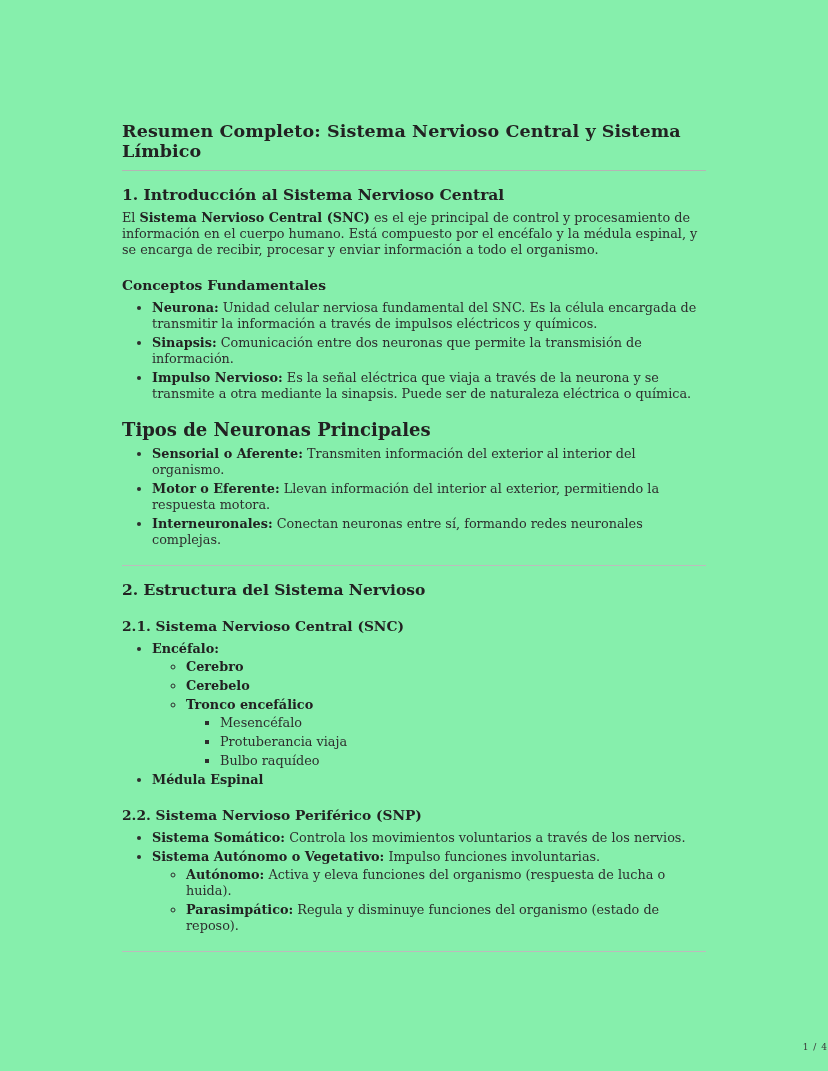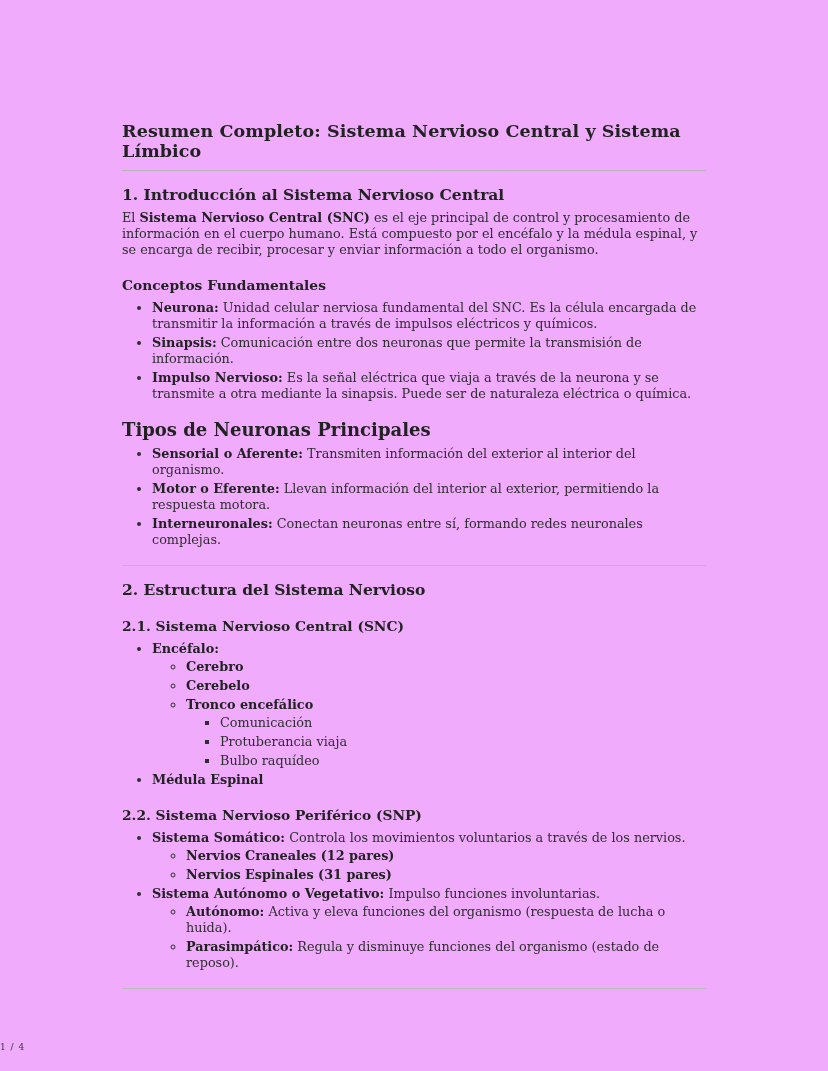--- a/index.html
+++ b/index.html
@@ -4,21 +4,21 @@
 <style>
   html, body {
     margin: 0;
     padding: 0;
     background: #ffffff;
   }
   .page {
     position: relative;
     width: 828px;
     height: 1071px;
-    background: #f0abfc;
+    background: #86efac;
     overflow: hidden;
     font-family: "DejaVu Serif", serif;
     color: #2e2e2e;
   }
   .content {
     position: absolute;
     left: 122px;
     top: 0;
     width: 584px;
   }
@@ -75,21 +75,21 @@
   hr.pre-heading {
     border: none;
     border-top: 1px solid #bcbcbc;
     margin: 17px 0 2px 0;
   }
   .footer-page-num {
     position: absolute;
     left: 0;
     right: 0;
     bottom: 19px;
-    text-align: left;
+    text-align: right;
     font-size: 9px;
     letter-spacing: 1px;
     color: #3a3a3a;
     font-family: "DejaVu Serif", serif;
   }
 </style>
 </head>
 <body>
 
 <div class="page">
@@ -124,38 +124,34 @@
 
     <h3 class="sub-heading">2.1. Sistema Nervioso Central (SNC)</h3>
 
     <ul class="level-1">
       <li><span class="term">Encéfalo:</span>
         <ul class="level-2">
           <li><span class="term">Cerebro</span></li>
           <li><span class="term">Cerebelo</span></li>
           <li><span class="term">Tronco encefálico</span>
             <ul class="level-3">
-              <li>Comunicación</li>
+              <li>Mesencéfalo</li>
               <li>Protuberancia viaja</li>
               <li>Bulbo raquídeo</li>
             </ul>
           </li>
         </ul>
       </li>
       <li><span class="term">Médula Espinal</span></li>
     </ul>
 
     <h3 class="sub-heading">2.2. Sistema Nervioso Periférico (SNP)</h3>
 
     <ul class="level-1">
       <li><span class="term">Sistema Somático:</span><span> Controla los movimientos voluntarios a través de los nervios.</span>
-        <ul class="level-2">
-          <li><span class="term">Nervios Craneales (12 pares)</span></li>
-          <li><span class="term">Nervios Espinales (31 pares)</span></li>
-        </ul>
       </li>
       <li><span class="term">Sistema Autónomo o Vegetativo:</span><span> Impulso funciones involuntarias.</span>
         <ul class="level-2">
           <li><span class="term">Autónomo:</span><span> Activa y eleva funciones del organismo (respuesta de lucha o huida).</span></li>
           <li><span class="term">Parasimpático:</span><span> Regula y disminuye funciones del organismo (estado de reposo).</span></li>
         </ul>
       </li>
     </ul>
 
     <hr class="divider">

